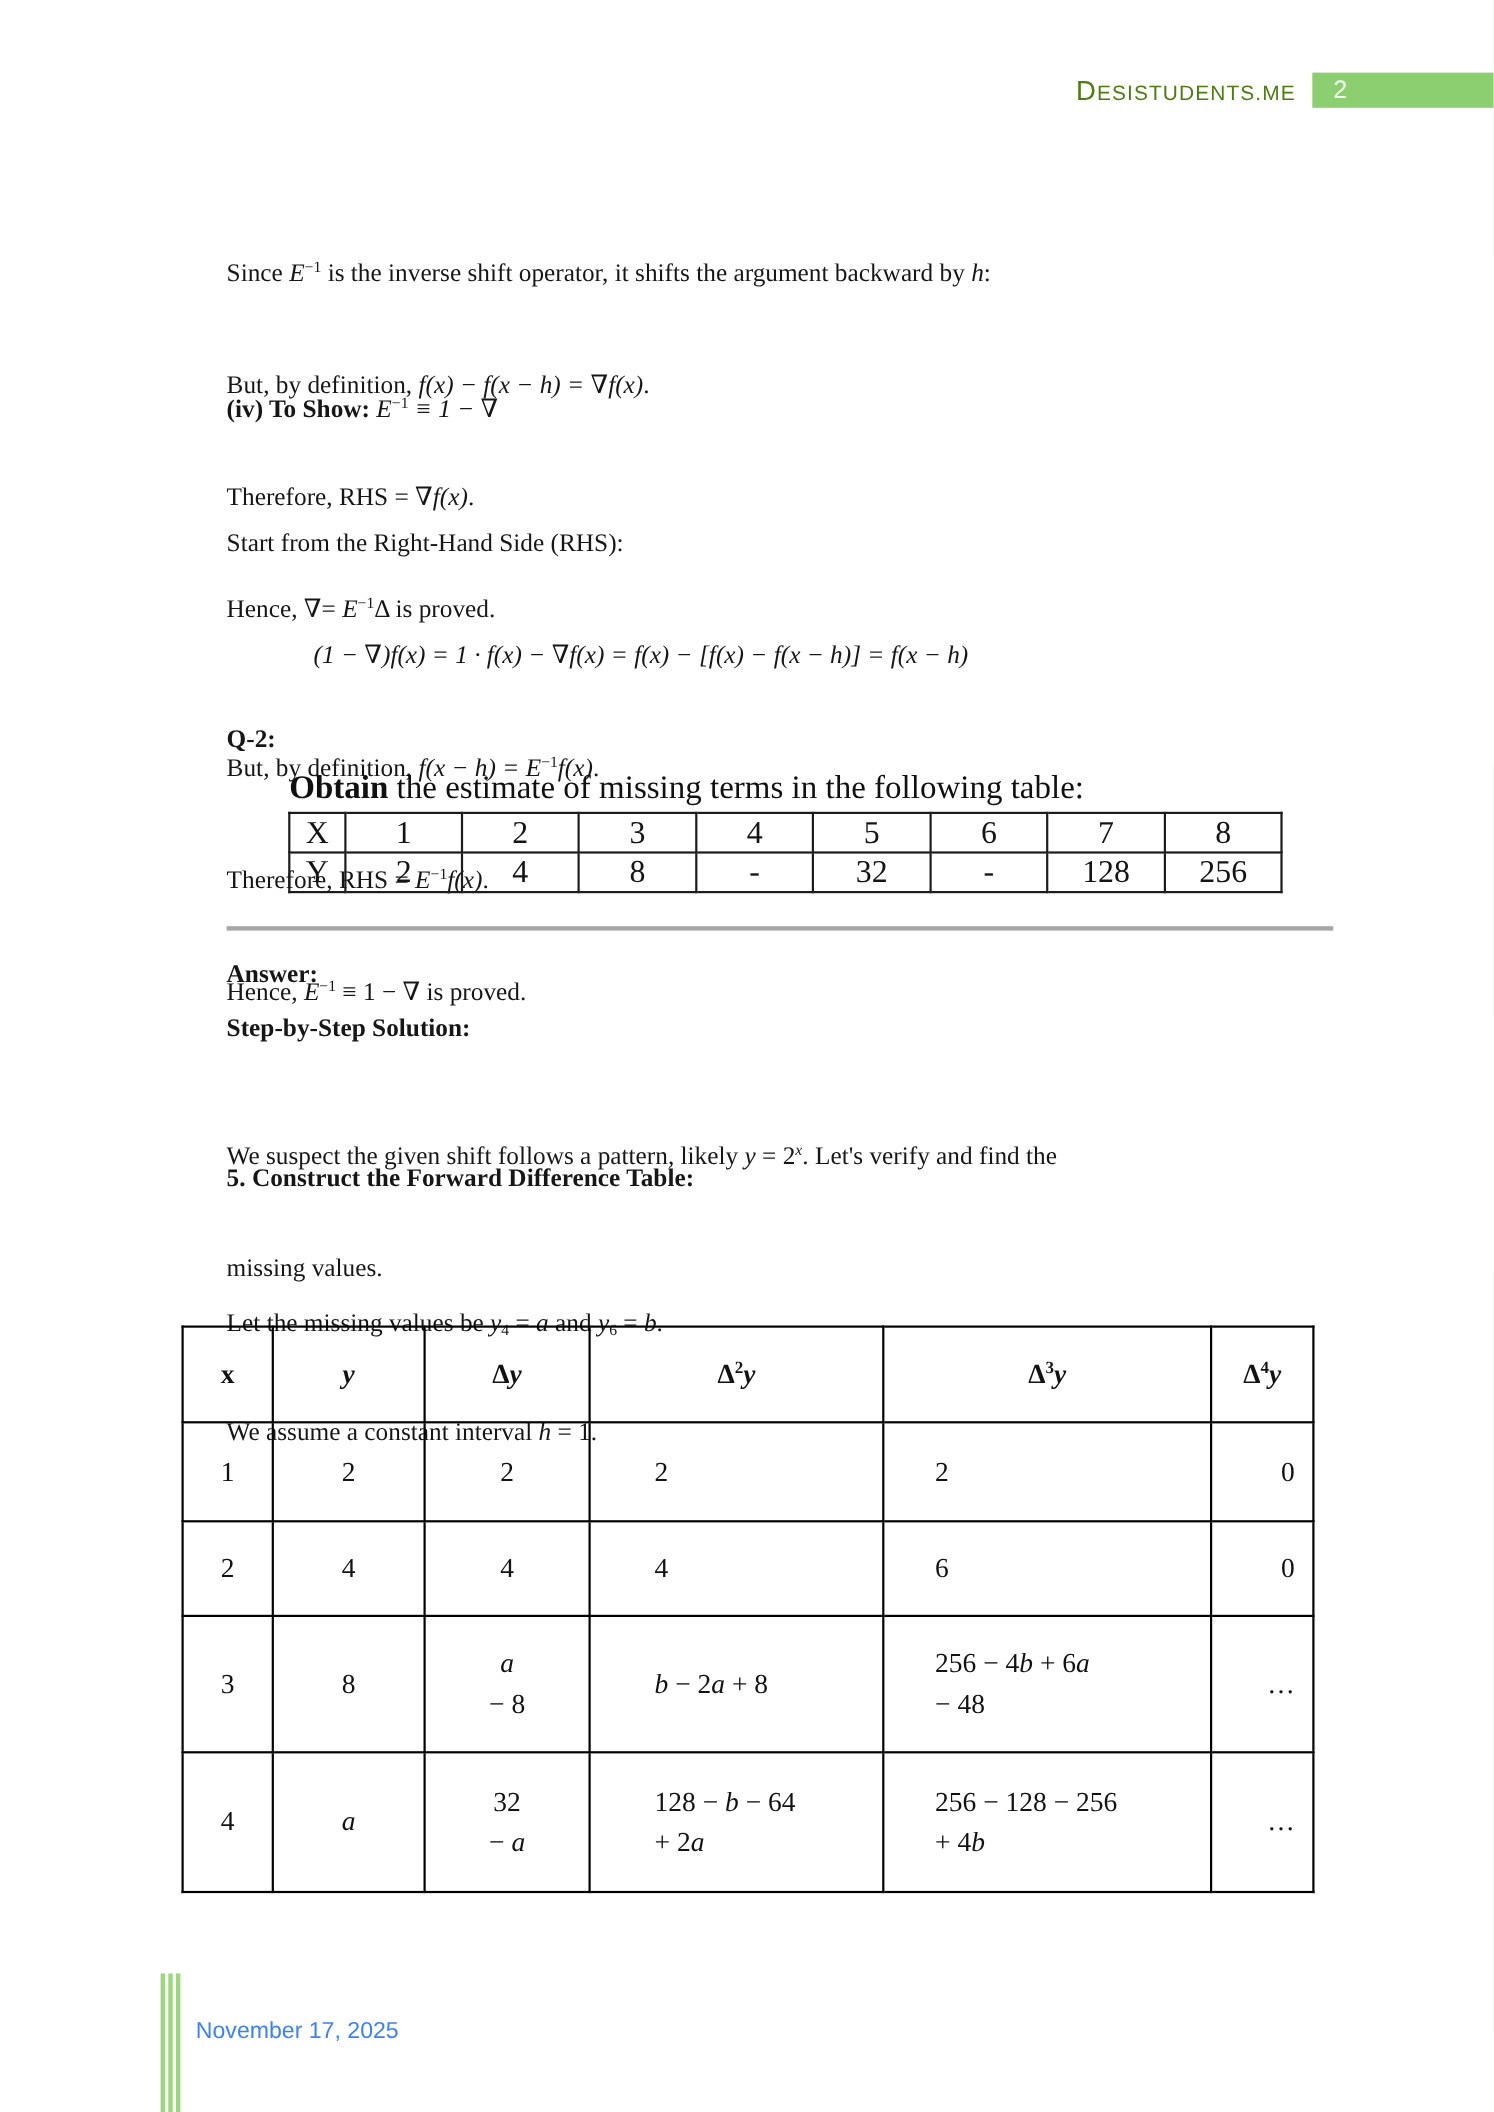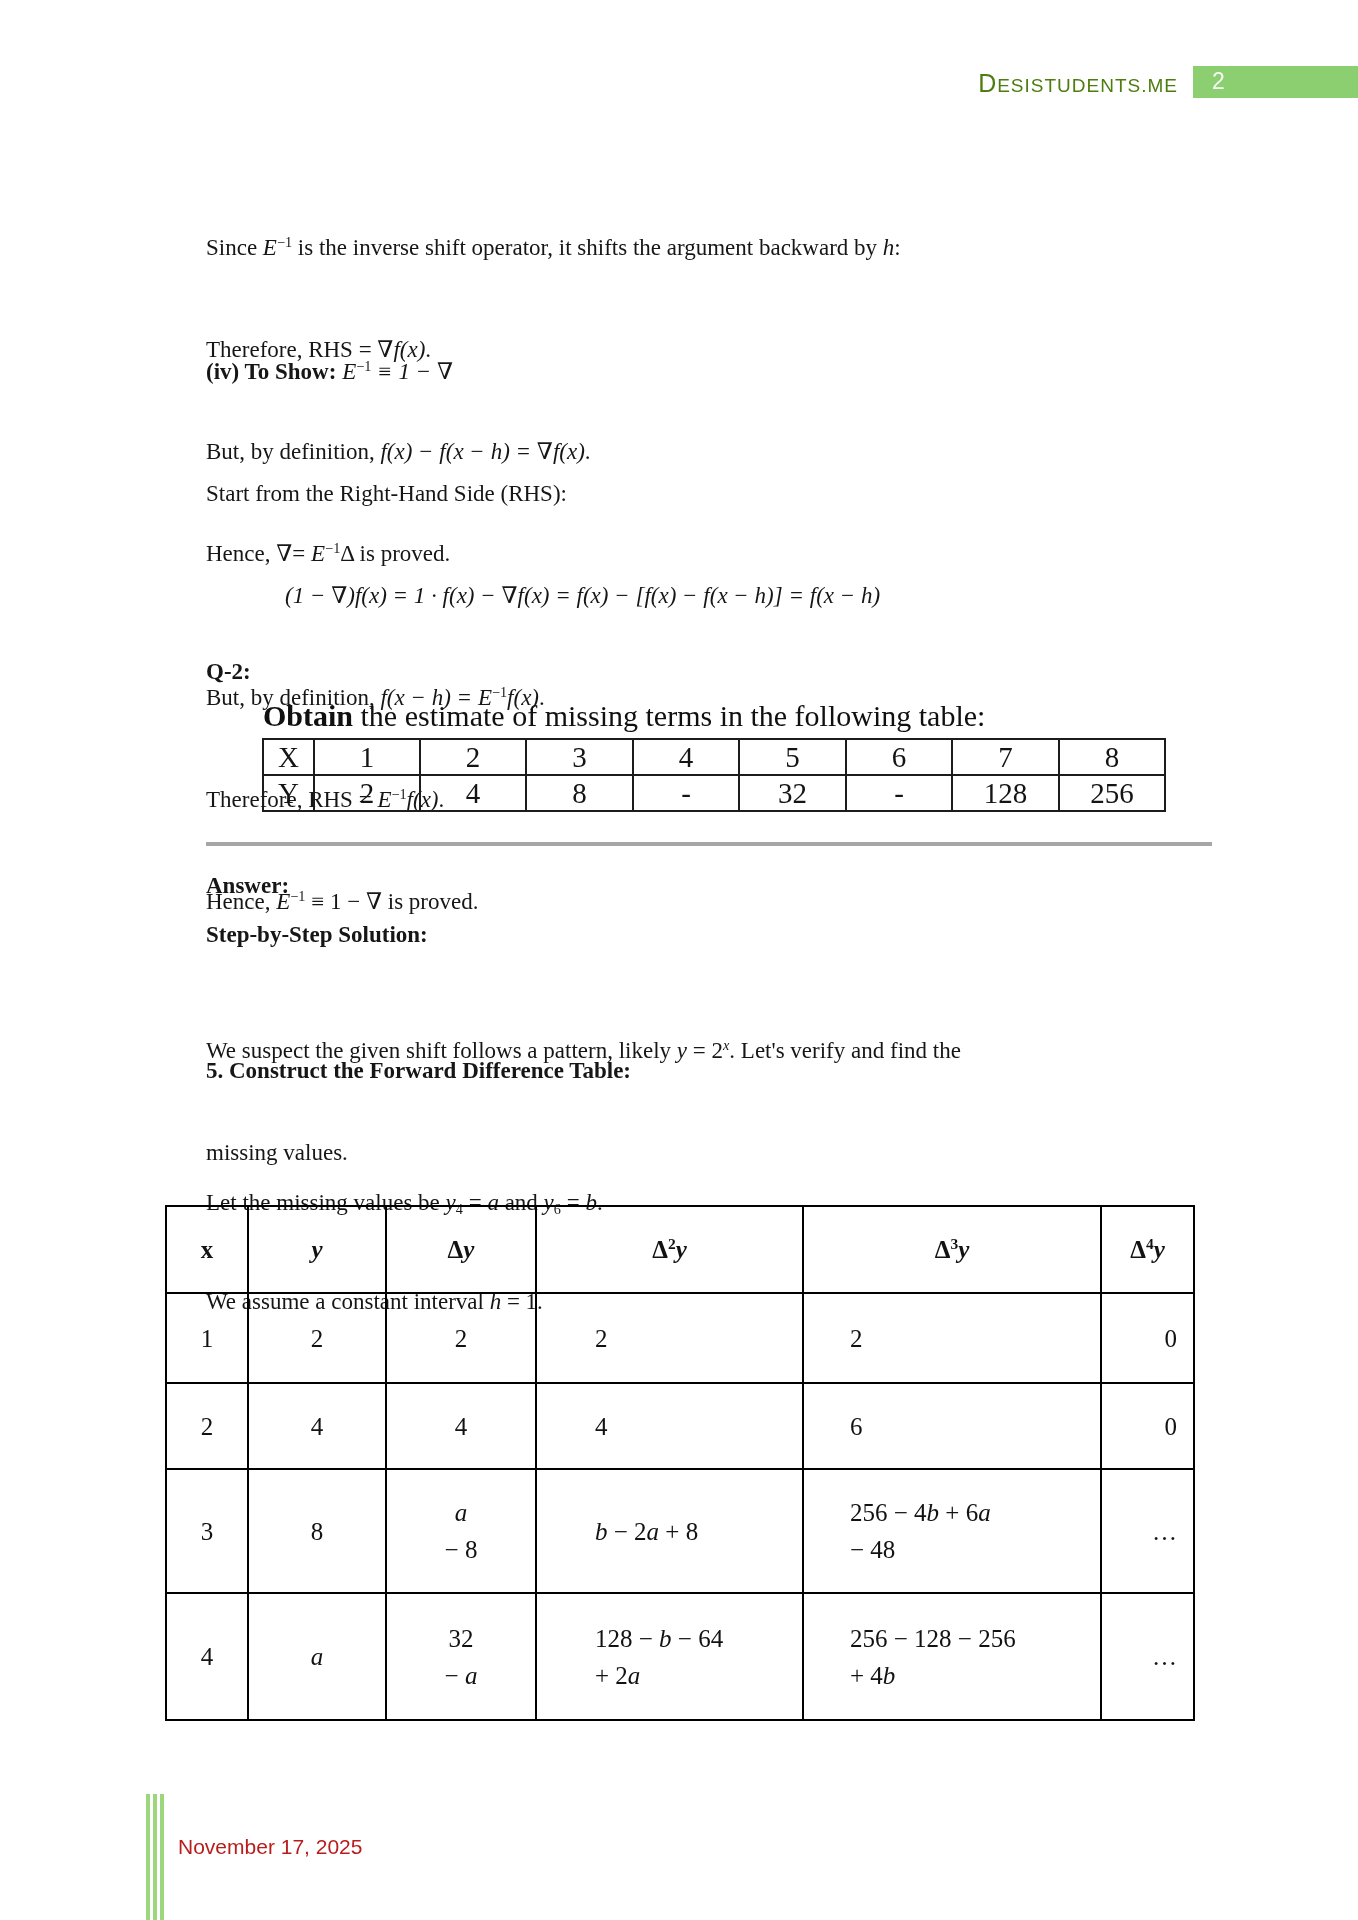--- a/index.html
+++ b/index.html
@@ -64,37 +64,37 @@
   .c-d2y{ text-align:left; padding-left:58px !important; }
   .c-d3y{ text-align:left; padding-left:46px !important; }
   .c-d4y{ text-align:right; padding-right:16px !important; }
   .cline{ line-height:37px; }
   
   .footer-lines{ position:absolute; left:146px; top:1794px; height:126px; }
   .footer-lines span{ display:inline-block; width:4px; height:126px; margin-right:3px; background:#9cd77e; }
   .footer-date{
     position:absolute; left:178px; top:1835px;
     font-family:"Liberation Sans","DejaVu Sans",sans-serif;
-    font-size:21px; color:#b91c1c; white-space:pre;
+    font-size:21px; color:#3b82f6; white-space:pre;
   }
 </style>
 </head>
 <body>
 
 <div class="page">
 
   <div class="site">DESISTUDENTS.ME</div>
   <div class="page-badge">
     <span>2</span>
   </div>
 
   <div class="block body-text" style="top:163px">
     <div class="line"><span class="seg-r">Since </span><span class="seg-i">E</span><span class="seg-s">−1</span><span class="seg-r"> is the inverse shift operator, it shifts the argument backward by </span><span class="seg-i">h</span><span class="seg-r">:</span></div>
+    <div class="line"><span class="seg-r">But, by definition, </span><span class="seg-i">f(x) − f(x − h) = ∇f(x)</span><span class="seg-r">.</span></div>
     <div class="line"><span class="seg-r">Therefore, RHS = ∇</span><span class="seg-i">f(x)</span><span class="seg-r">.</span></div>
-    <div class="line"><span class="seg-r">But, by definition, </span><span class="seg-i">f(x) − f(x − h) = ∇f(x)</span><span class="seg-r">.</span></div>
     <div class="line"><span class="seg-r">Hence, ∇= </span><span class="seg-i">E</span><span class="seg-s">−1</span><span class="seg-r">Δ</span><span class="seg-r"> is proved.</span></div>
   </div>
 
   <div class="block body-text" style="top:355px"><span class="seg-b">(iv) To Show: </span><span class="seg-i">E</span><span class="seg-s">−1</span><span class="seg-i"> ≡ 1 − ∇</span></div>
 
   <div class="block body-text" style="top:409px">
     <div class="line"><span class="seg-r">Start from the Right-Hand Side (RHS):</span></div>
     <div class="line eq-b"><span class="seg-i">(1 − ∇)f(x) = 1 · f(x) − ∇f(x) = f(x) − [f(x) − f(x − h)] = f(x − h)</span></div>
     <div class="line"><span class="seg-r">But, by definition, </span><span class="seg-i">f(x − h) = E</span><span class="seg-s">−1</span><span class="seg-i">f(x)</span><span class="seg-r">.</span></div>
     <div class="line"><span class="seg-r">Therefore, RHS = </span><span class="seg-i">E</span><span class="seg-s">−1</span><span class="seg-i">f(x)</span><span class="seg-r">.</span></div>

